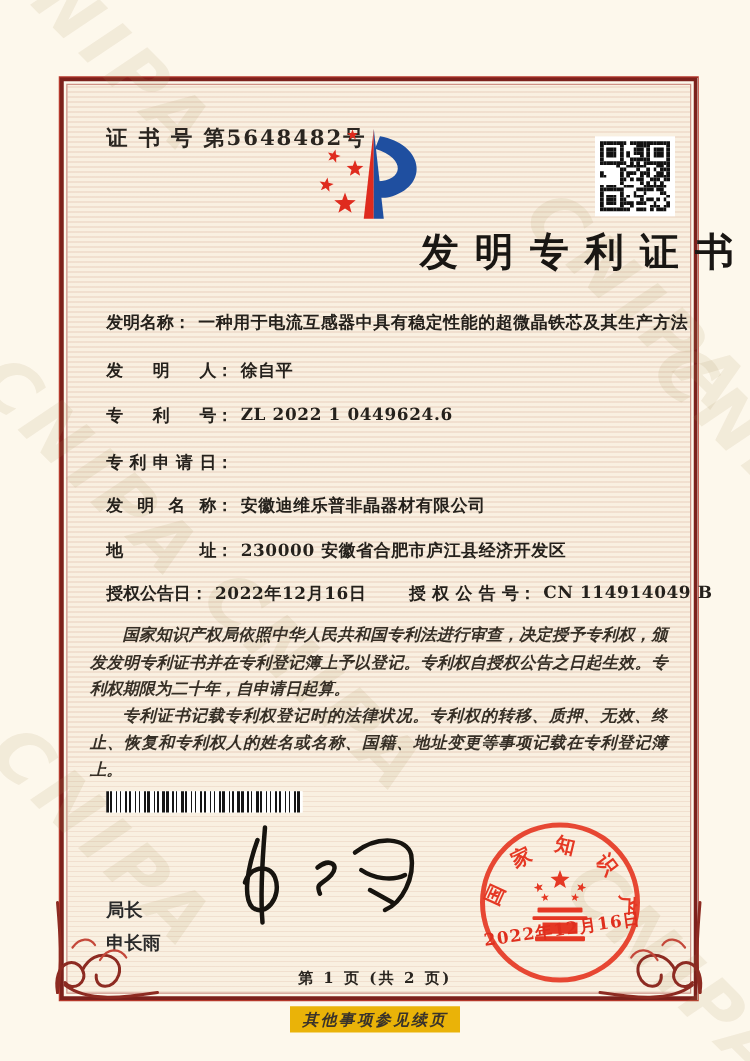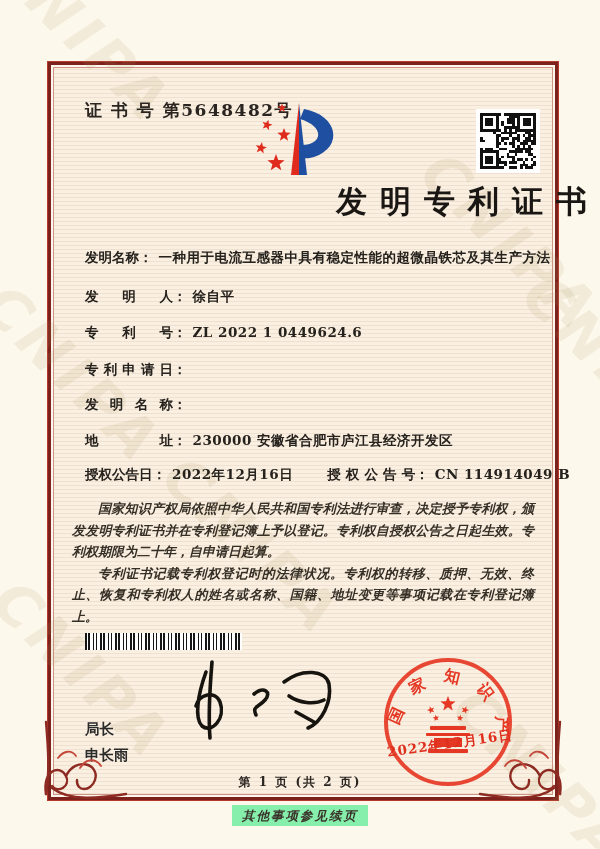--- a/index.html
+++ b/index.html
@@ -89,21 +89,21 @@
   }
   .page-info {
     position:absolute; left:0; top:774px; width:100%; text-align:center;
     font-size:12px; color:#2a2520; letter-spacing:2px; font-weight:600;
   }
   .continuation {
     position:absolute; left:0; top:808px; width:100%; text-align:center;
     font-size:12.5px; font-style:italic; font-weight:700; color:#3a332a;
     letter-spacing:2px; z-index:3;
   }
-  .continuation span { background:#86efac; padding:3px 10px; }
+  .continuation span { background:#eab308; padding:3px 10px; }
 </style>
 </head>
 <body>
 
 <div class="page">
 
   <div class="wm-layer">
     <span class="wm" style="left:-30px;top:0px">CNIPA</span>
     <span class="wm" style="left:398px;top:208px">CNIPA</span>
     <span class="wm" style="left:-40px;top:340px">CNIPA</span>
@@ -621,20 +621,21 @@
         <span class="fcolon">：</span>
         <span class="fvalue">ZL 2022 1 0449624.6</span>
     </div>
     <div class="field-row" style="top:361px">
       <span class="flabel">专利申请日</span>
         <span class="fcolon">：</span>
     </div>
     <div class="field-row" style="top:396px">
       <span class="flabel">发明名称</span>
         <span class="fcolon">：</span>
+        <span class="fvalue">安徽迪维乐普非晶器材有限公司</span>
     </div>
     <div class="field-row" style="top:432px">
       <span class="flabel">地址</span>
         <span class="fcolon">：</span>
         <span class="fvalue">230000  安徽省合肥市庐江县经济开发区</span>
     </div>
     <div class="field-row" style="top:466px">
       <span class="flabel">授权公告日</span>
         <span class="fcolon">：</span>
         <span class="fvalue">2022年12月16日</span>

